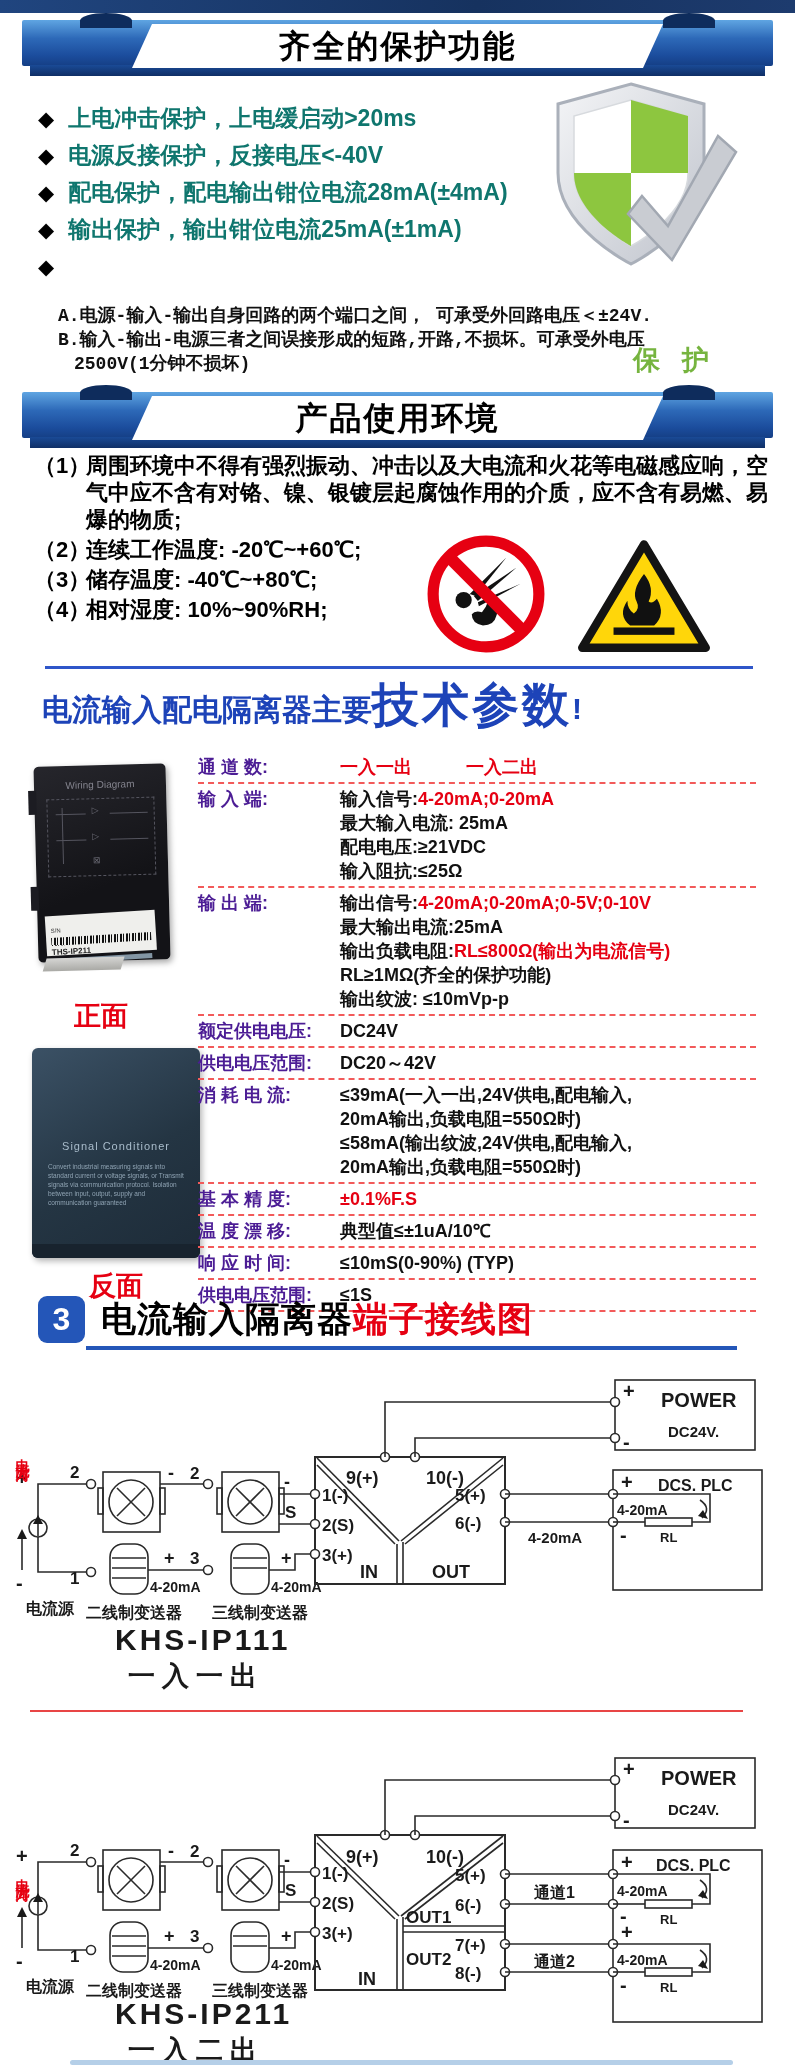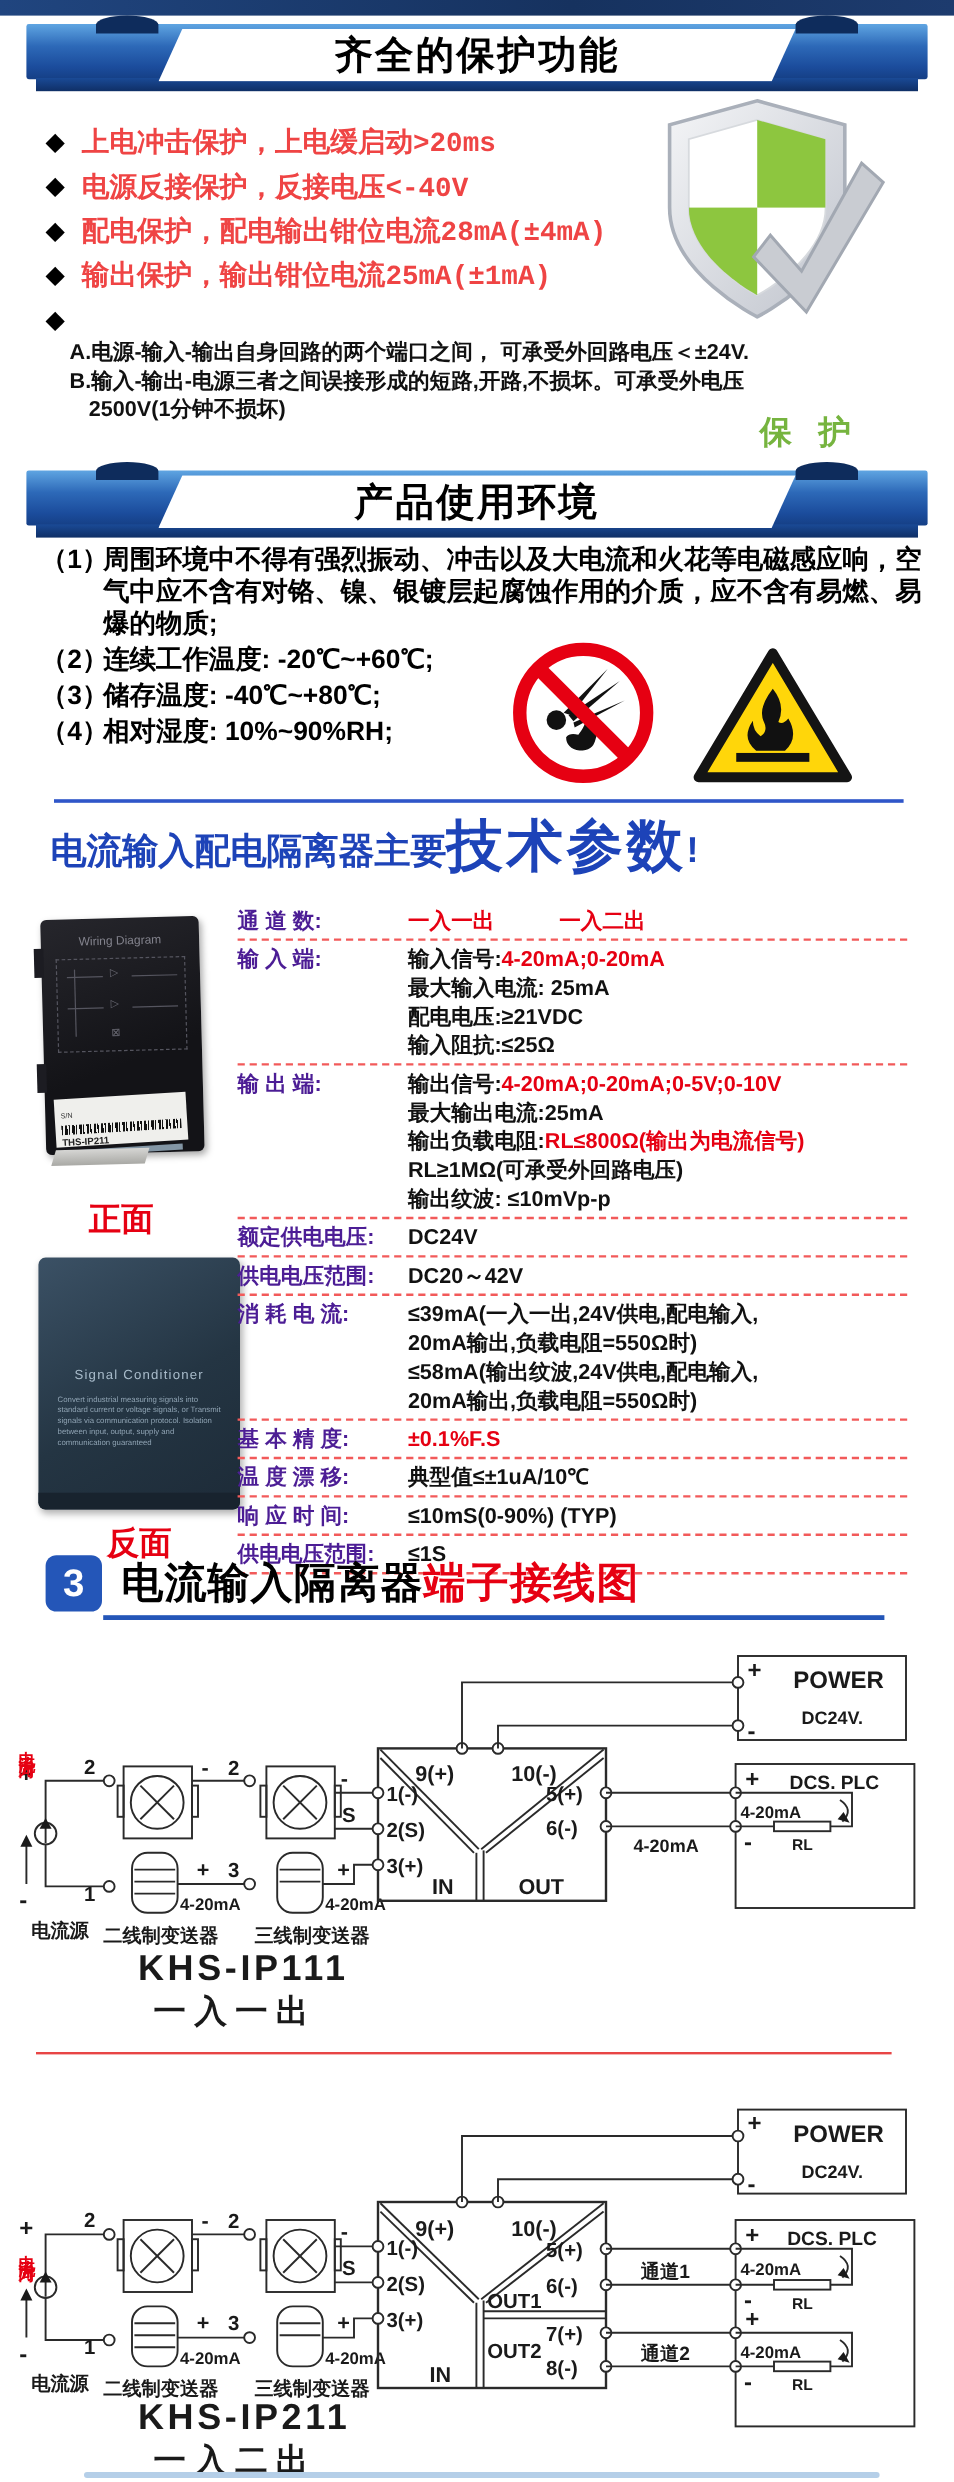--- a/index.html
+++ b/index.html
@@ -21,25 +21,25 @@
   .ribbon .curl-l { left:58px; } .ribbon .curl-r { right:58px; }
   .ribbon .panel { position:absolute; left:100px; right:100px; top:4px; height:44px; background:#fff;
       clip-path:polygon(30px 0, calc(100% - 10px) 0, calc(100% - 30px) 100%, 10px 100%); }
   .ribbon .panel .ttl { line-height:44px; text-align:center; font-size:32px; font-weight:900; color:#000; letter-spacing:2px; }
 
   
   .prot-wrap { position:absolute; left:38px; top:100px; right:22px; height:195px; }
   .prot-list { width:530px; }
   .prot-item { display:flex; align-items:center; height:37px; }
   .prot-item .diamond { font-size:21px; margin-right:14px; color:#000; }
-  .prot-item .prot-text { font-size:23px; font-weight:900; color:#ef4444; white-space:nowrap;font-family:Liberation Mono, monospace; }
+  .prot-item .prot-text { font-size:23px; font-weight:900; color:#0f766e; white-space:nowrap; }
   .shield-box { position:absolute; left:508px; top:-22px; width:200px; height:205px; }
   .shield-caption { position:absolute; left:508px; top:242px; width:185px; text-align:right;
       font-size:27px; font-weight:900; color:#76b43f; letter-spacing:22px; text-indent:22px; }
-  .notes { position:absolute; left:58px; top:281px; right:20px; }
+  .notes { position:absolute; left:58px; top:304px; right:20px;font-family:Liberation Mono, monospace; }
   .note-line { font-size:18px; font-weight:700; color:#111; line-height:24px; }
   .note-line.cont { padding-left:16px; }
 
   
   .env-wrap { position:absolute; left:34px; top:452px; right:18px; height:200px; }
   .env-item { display:flex; margin-bottom:3px; }
   .env-num { width:52px; font-size:22px; font-weight:900; color:#000; line-height:27px; flex:none; }
   .env-text { font-size:22px; font-weight:900; color:#000; line-height:27px; max-width:690px; }
   .icon-ban { position:absolute; left:425px; top:533px; width:122px; height:122px; }
   .icon-fire { position:absolute; left:570px; top:537px; width:148px; height:120px; }
@@ -282,21 +282,21 @@
           <div class="spec-line"><span>配电电压:≥21VDC</span></div>
           <div class="spec-line"><span>输入阻抗:≤25Ω</span></div>
         </div>
       </div>
       <div class="spec-row">
         <div class="spec-label">输 出 端:</div>
         <div class="spec-value">
           <div class="spec-line"><span>输出信号:</span><span class="red">4-20mA;0-20mA;0-5V;0-10V</span></div>
           <div class="spec-line"><span>最大输出电流:25mA</span></div>
           <div class="spec-line"><span>输出负载电阻:</span><span class="red">RL≤800Ω(输出为电流信号)</span></div>
-          <div class="spec-line"><span>RL≥1MΩ(可承受外回路电压)</span></div>
+          <div class="spec-line"><span>RL≥1MΩ(齐全的保护功能)</span></div>
           <div class="spec-line"><span>输出纹波: ≤10mVp-p</span></div>
         </div>
       </div>
       <div class="spec-row">
         <div class="spec-label">额定供电电压:</div>
         <div class="spec-value">
           <div class="spec-line"><span>DC24V</span></div>
         </div>
       </div>
       <div class="spec-row">

